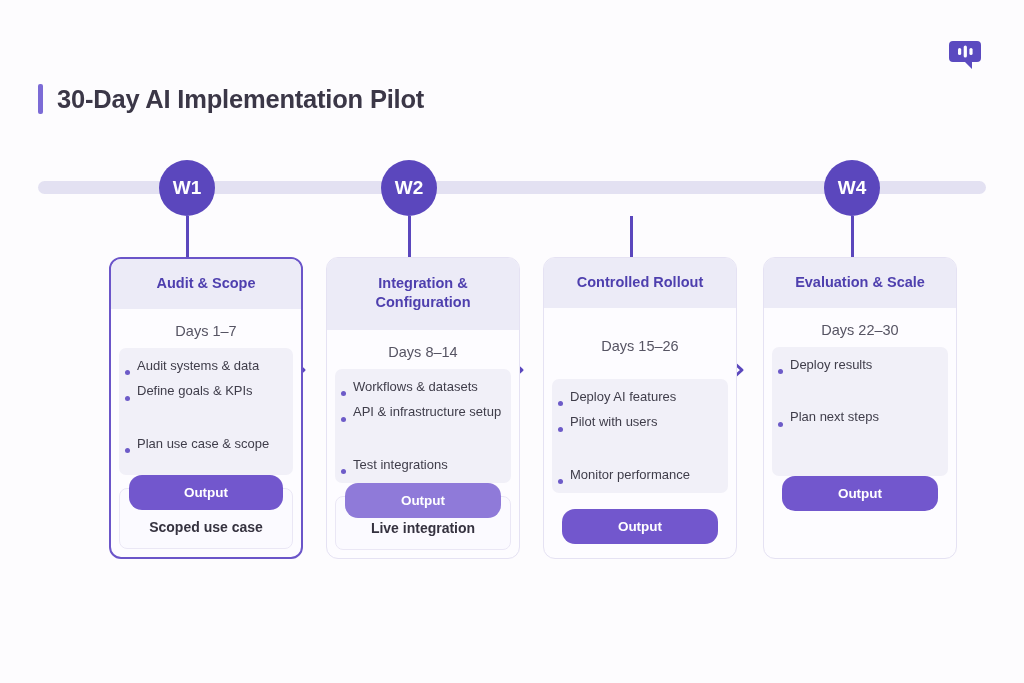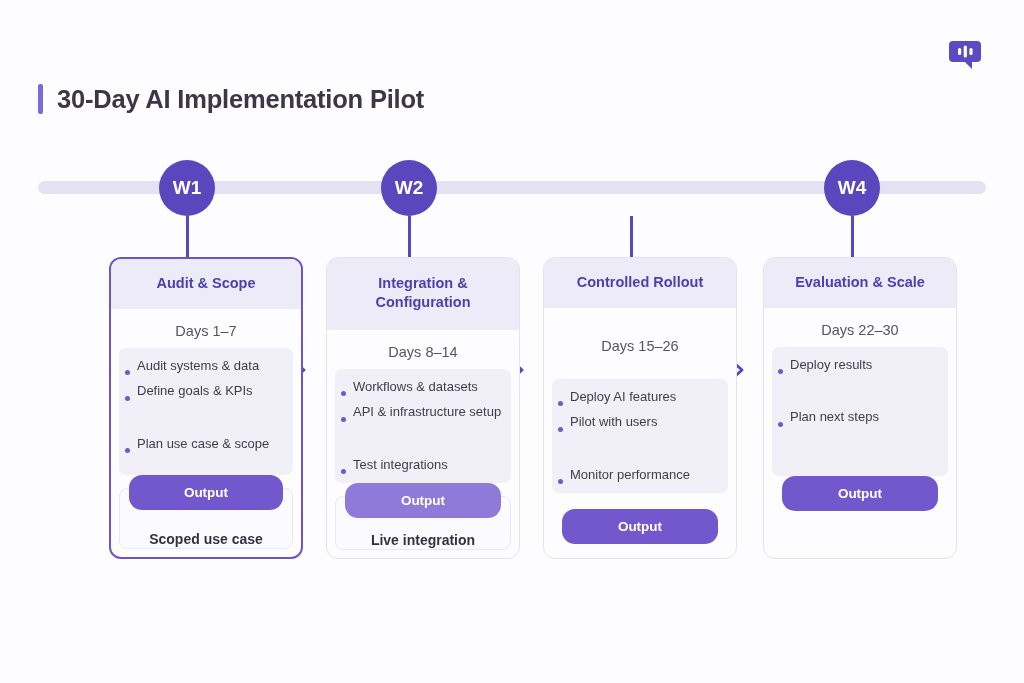--- a/index.html
+++ b/index.html
@@ -169,20 +169,21 @@
     left: 0;
     right: 0;
     top: 13px;
     bottom: 0;
     background: #fbfaff;
     border: 1px solid #eae7f5;
     border-radius: 8px;
     display: flex;
     align-items: flex-end;
     justify-content: center;
+    padding-bottom: 12px;
     box-sizing: border-box;
   }
   .output-value {
     font-size: 14px;
     font-weight: bold;
     color: #35323f;
     text-align: center;
     line-height: 1.2;
   }
   .output-pill {

